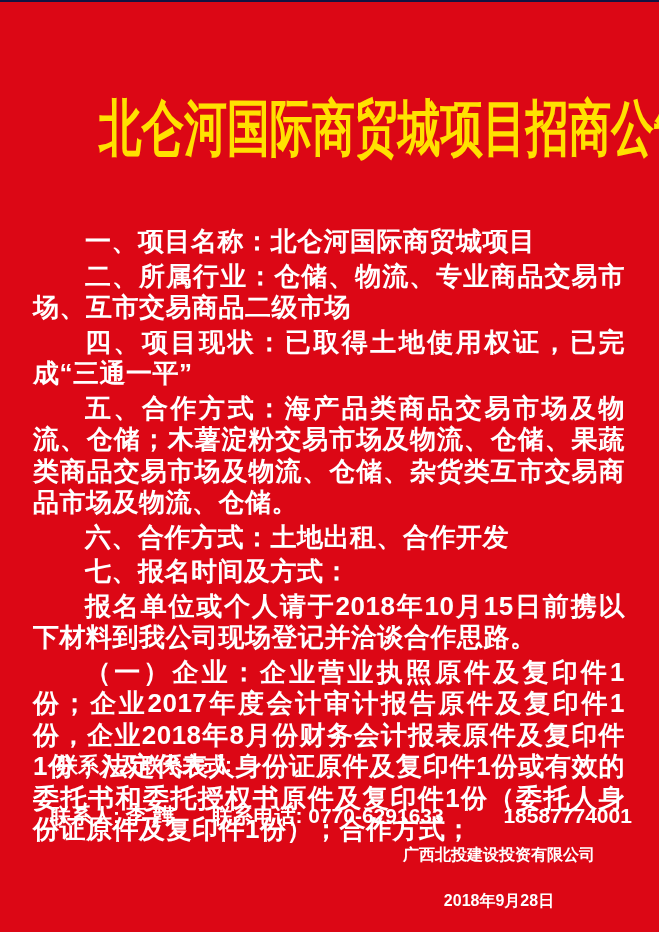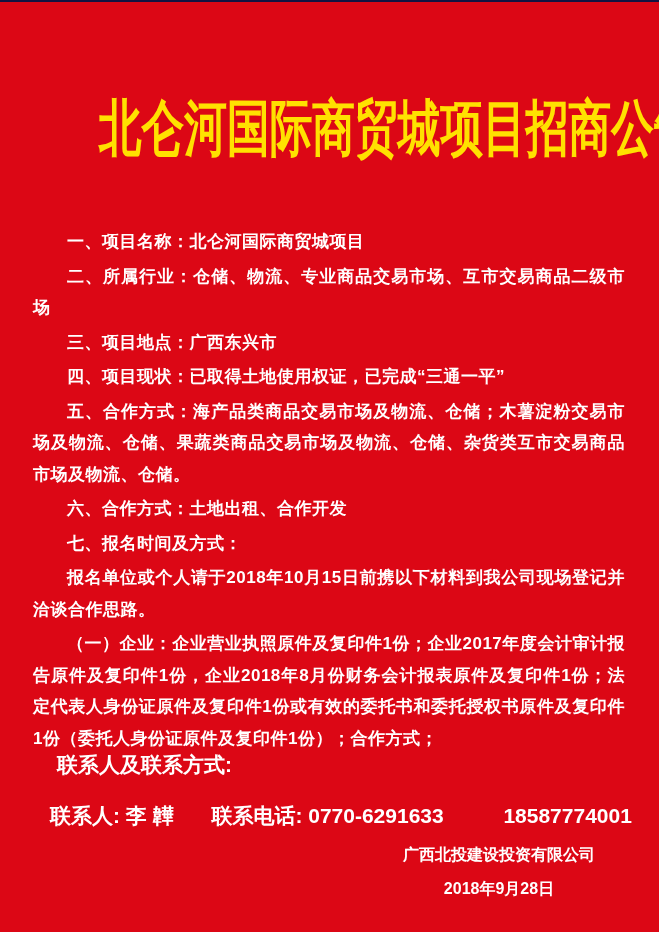--- a/index.html
+++ b/index.html
@@ -35,21 +35,21 @@
     letter-spacing: 0px;
     transform: scaleX(0.70);
     transform-origin: 50% 50%;
     color: var(--title, #FFE100);
   }
   .body-block {
     position: absolute;
     top: 224px;
     left: 33px;
     width: 592px;
-    font-size: 17px;
+    font-size: 26px;
     font-weight: 700;
     line-height: 31.5px;
     letter-spacing: 0.5px;
     text-align: justify;
   }
   .body-block p {
     margin: 0 0 3px 0;
     text-indent: 2em;
   }
   .contact-block {
@@ -77,36 +77,35 @@
     right: 64px;
     text-align: center;
     font-size: 16px;
     font-weight: 700;
   }
   .signature-block p {
     margin: 0;
     line-height: 30px;
   }
   .signature-block .sign-date {
-    margin-top: 4px;
+    margin-top: 16px;
     text-align: center;
   }
 </style>
 </head>
 <body>
 
 <div class="poster">
 
   <h1 class="title">北仑河国际商贸城项目招商公告</h1>
 
   <div class="body-block">
 
   <p>一、项目名称：北仑河国际商贸城项目</p>
       <p>二、所属行业：仓储、物流、专业商品交易市场、互市交易商品二级市场</p>
-      <p>三、项目地点：广西东兴市</p>
       <p>四、项目现状：已取得土地使用权证，已完成“三通一平”</p>
       <p>五、合作方式：海产品类商品交易市场及物流、仓储；木薯淀粉交易市场及物流、仓储、果蔬类商品交易市场及物流、仓储、杂货类互市交易商品市场及物流、仓储。</p>
       <p>六、合作方式：土地出租、合作开发</p>
       <p>七、报名时间及方式：</p>
       <p>报名单位或个人请于2018年10月15日前携以下材料到我公司现场登记并洽谈合作思路。</p>
       <p>（一）企业：企业营业执照原件及复印件1份；企业2017年度会计审计报告原件及复印件1份，企业2018年8月份财务会计报表原件及复印件1份；法定代表人身份证原件及复印件1份或有效的委托书和委托授权书原件及复印件1份（委托人身份证原件及复印件1份）；合作方式；</p>
     </div>
 
   <div class="contact-block">
     <p class="contact-heading">联系人及联系方式:</p>

